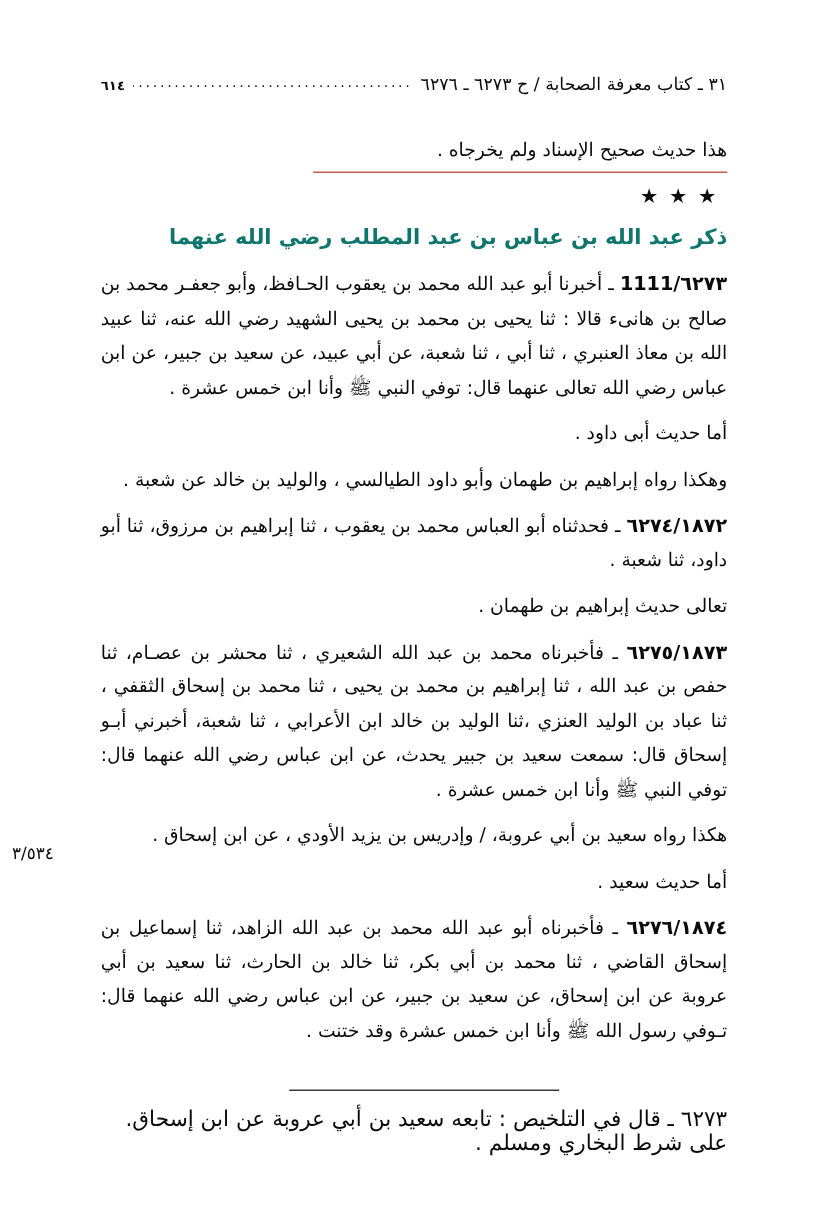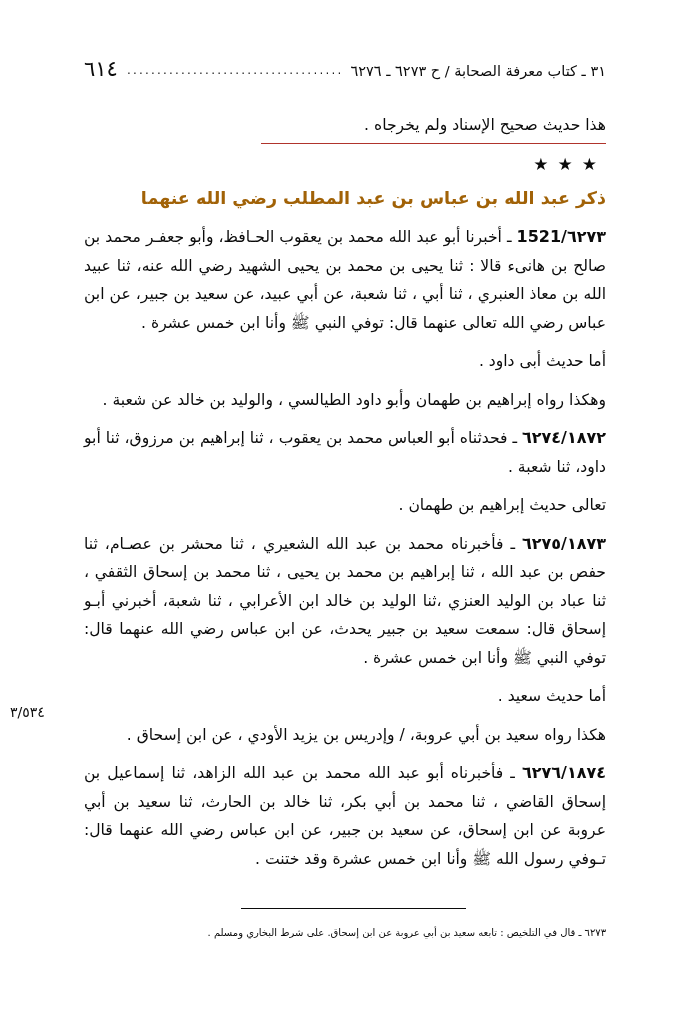--- a/index.html
+++ b/index.html
@@ -46,22 +46,23 @@
     flex: 1 1 auto;
     overflow: hidden;
     margin: 0 7px;
     font-size: 12px;
     letter-spacing: 2.2px;
     color: #1a1a1a;
     transform: translateY(-2px);
     text-align: center;
   }
   .header-folio {
-    font-size: 21px;
+    font-size: 11px;
     letter-spacing: 0.5px;
+    font-weight: bold;
   }
 
   
   .body-area {
     position: absolute;
     top: 88px;
     right: 84px;
     left: 84px;
     width: 522px;
     direction: rtl;
@@ -102,21 +103,21 @@
     text-align: center;
     font-size: 17px;
     letter-spacing: 9px;
     line-height: 20px;
     color: #0b0b0b;
   }
 
   .section-heading {
     margin: 9px 0 0 0;
     text-align: right;
-    color: #a16207;
+    color: #0f766e;
     font-size: 17.5px;
     font-weight: bold;
     line-height: 30px;
   }
 
   .hadith-no {
     font-weight: bold;
     font-size: 16px;
     letter-spacing: 0.3px;
   }
@@ -144,21 +145,21 @@
   }
   .footnote-rule {
     height: 0;
     border-top: 1.6px solid #0b0b0b;
     width: 225px;
     margin: 0 auto 0 auto;
     margin-right: 140px;
   }
   .footnote-text {
     margin-top: 14px;
-    font-size: 10px;
+    font-size: 18px;
     line-height: 20px;
     text-align: right;
     direction: rtl;
   }
 </style>
 </head>
 <body>
 
 <div class="page">
 
@@ -171,38 +172,38 @@
   <div class="body-area">
 
     <p class="top-note">هذا حديث صحيح الإسناد ولم يخرجاه .</p>
     <div class="red-rule"></div>
 
     <div class="stars-row">★★★</div>
 
     <h2 class="section-heading">ذكر عبد الله بن عباس بن عبد المطلب رضي الله عنهما</h2>
 
     <p class="para spaced">
-      <span class="hadith-no">٦٢٧٣/1521</span><span> ـ أخبرنا أبو عبد الله محمد بن يعقوب الحـافظ، وأبو جعفـر محمد بن صالح بن هانىء قالا : ثنا يحيى بن محمد بن يحيى الشهيد رضي الله عنه، ثنا عبيد الله بن معاذ العنبري ، ثنا أبي ، ثنا شعبة، عن أبي عبيد، عن سعيد بن جبير، عن ابن عباس رضي الله تعالى عنهما قال: توفي النبي ﷺ وأنا ابن خمس عشرة .</span>
+      <span class="hadith-no">٦٢٧٣/1111</span><span> ـ أخبرنا أبو عبد الله محمد بن يعقوب الحـافظ، وأبو جعفـر محمد بن صالح بن هانىء قالا : ثنا يحيى بن محمد بن يحيى الشهيد رضي الله عنه، ثنا عبيد الله بن معاذ العنبري ، ثنا أبي ، ثنا شعبة، عن أبي عبيد، عن سعيد بن جبير، عن ابن عباس رضي الله تعالى عنهما قال: توفي النبي ﷺ وأنا ابن خمس عشرة .</span>
     </p>
 
     <p class="para spaced line-center">أما حديث أبى داود .</p>
     <p class="para spaced">وهكذا رواه إبراهيم بن طهمان وأبو داود الطيالسي ، والوليد بن خالد عن شعبة .</p>
 
     <p class="para spaced">
       <span class="hadith-no">٦٢٧٤/١٨٧٢</span><span> ـ فحدثناه أبو العباس محمد بن يعقوب ، ثنا إبراهيم بن مرزوق، ثنا أبو داود، ثنا شعبة .</span>
     </p>
 
     <p class="para spaced line-center">تعالى حديث إبراهيم بن طهمان .</p>
 
     <p class="para spaced">
       <span class="hadith-no">٦٢٧٥/١٨٧٣</span><span> ـ فأخبرناه محمد بن عبد الله الشعيري ، ثنا محشر بن عصـام، ثنا حفص بن عبد الله ، ثنا إبراهيم بن محمد بن يحيى ، ثنا محمد بن إسحاق الثقفي ، ثنا عباد بن الوليد العنزي ،ثنا الوليد بن خالد ابن الأعرابي ، ثنا شعبة، أخبرني أبـو إسحاق قال: سمعت سعيد بن جبير يحدث، عن ابن عباس رضي الله عنهما قال: توفي النبي ﷺ وأنا ابن خمس عشرة .</span>
     </p>
 
+    <p class="para spaced">هكذا رواه سعيد بن أبي عروبة، / وإدريس بن يزيد الأودي ، عن ابن إسحاق .</p>
     <p class="para spaced line-center">أما حديث سعيد .</p>
-    <p class="para spaced">هكذا رواه سعيد بن أبي عروبة، / وإدريس بن يزيد الأودي ، عن ابن إسحاق .</p>
 
     <p class="para spaced">
       <span class="hadith-no">٦٢٧٦/١٨٧٤</span><span> ـ فأخبرناه أبو عبد الله محمد بن عبد الله الزاهد، ثنا إسماعيل بن إسحاق القاضي ، ثنا محمد بن أبي بكر، ثنا خالد بن الحارث، ثنا سعيد بن أبي عروبة عن ابن إسحاق، عن سعيد بن جبير، عن ابن عباس رضي الله عنهما قال: تـوفي رسول الله ﷺ وأنا ابن خمس عشرة وقد ختنت .</span>
     </p>
 
   </div>
 
   <div class="margin-ref">٣/٥٣٤</div>
 
   <div class="footnote-zone">

